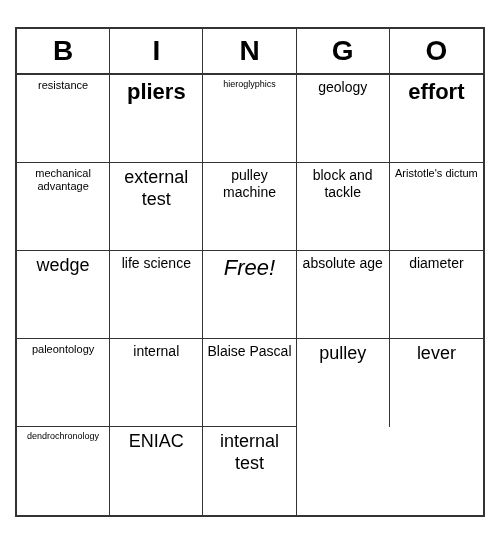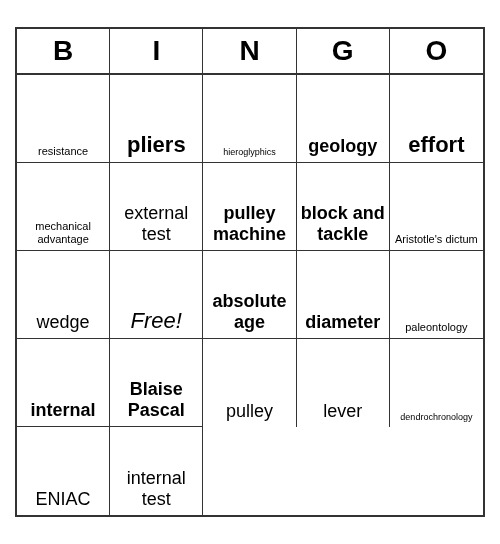--- a/index.html
+++ b/index.html
@@ -34,40 +34,40 @@
     }
     .bingo-grid {
       display: grid;
       grid-template-columns: repeat(5, 1fr);
       grid-template-rows: repeat(5, 1fr);
     }
     .bingo-cell {
       border-right: 1px solid #333;
       border-bottom: 1px solid #333;
       display: flex;
-      align-items: flex-end;
+      align-items: flex-start;
       justify-content: center;
       text-align: center;
       padding: 4px;
       min-height: 88px;
       position: relative;
     }
     .bingo-cell:nth-child(5n) {
       border-right: none;
     }
     .bingo-cell:nth-last-child(-n+5) {
       border-bottom: none;
     }
     .cell-text {
       line-height: 1.2;
     }
     
     .fs-xl { font-size: 22px; font-weight: bold; }
     .fs-lg { font-size: 18px; font-weight: normal; }
-    .fs-md { font-size: 18px; font-weight: bold; }
+    .fs-md { font-size: 14px; }
     .fs-sm { font-size: 11px; }
     .fs-xs { font-size: 9px; }
     .free-cell {
       font-size: 22px;
       font-weight: normal;
       font-style: italic;
     }
   </style>
 </head>
 <body>
@@ -108,20 +108,23 @@
       <div class="bingo-cell">
         <span class="cell-text fs-md">block and tackle</span>
       </div>
       <div class="bingo-cell">
         <span class="cell-text fs-sm">Aristotle's dictum</span>
       </div>
       <div class="bingo-cell">
         <span class="cell-text fs-lg">wedge</span>
       </div>
       <div class="bingo-cell">
+        <span class="cell-text fs-md">life science</span>
+      </div>
+      <div class="bingo-cell">
         <span class="free-cell">Free!</span>
       </div>
       <div class="bingo-cell">
         <span class="cell-text fs-md">absolute age</span>
       </div>
       <div class="bingo-cell">
         <span class="cell-text fs-md">diameter</span>
       </div>
       <div class="bingo-cell">
         <span class="cell-text fs-sm">paleontology</span>

